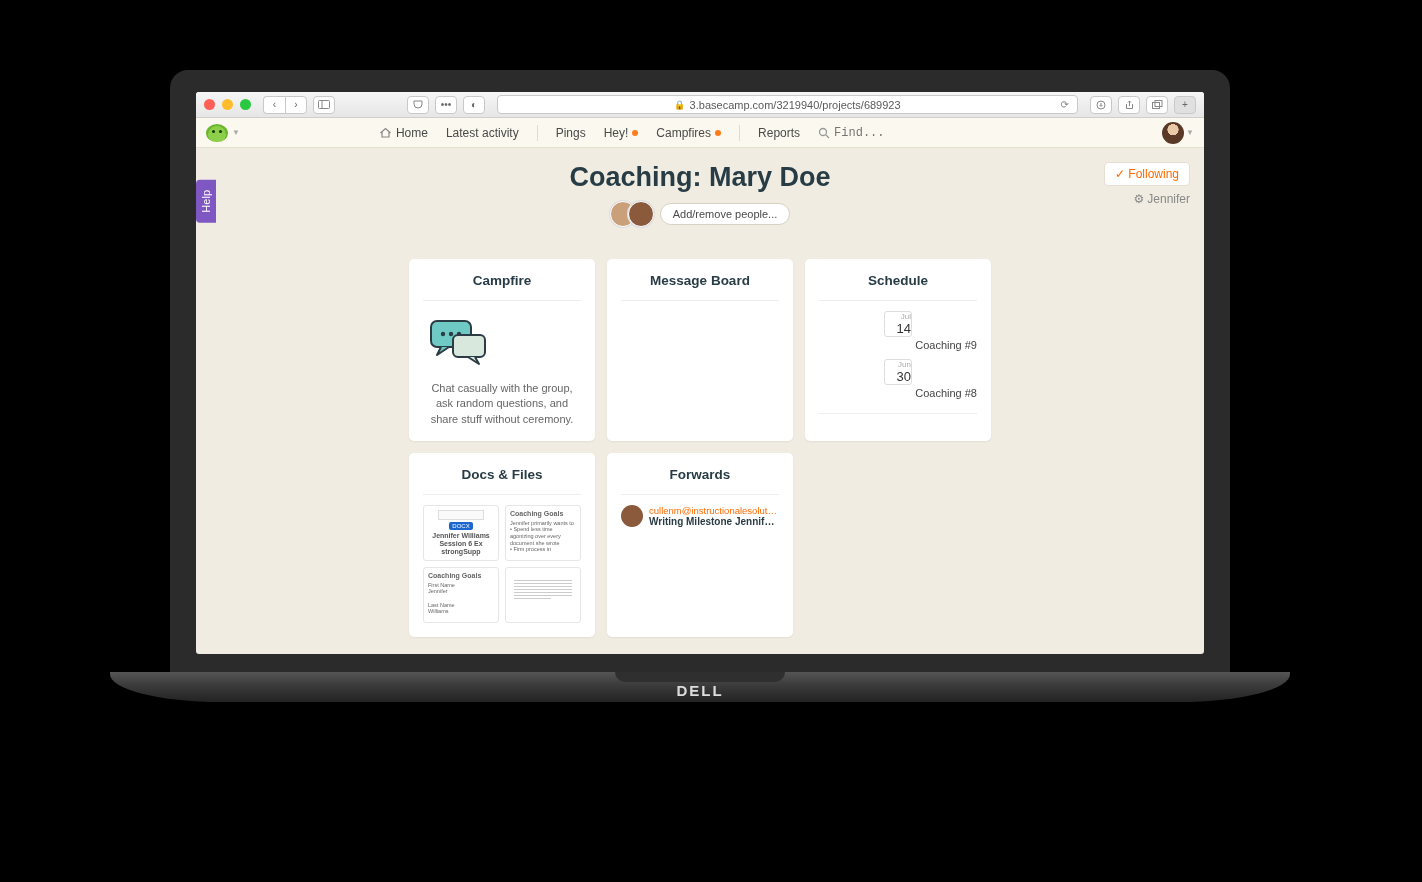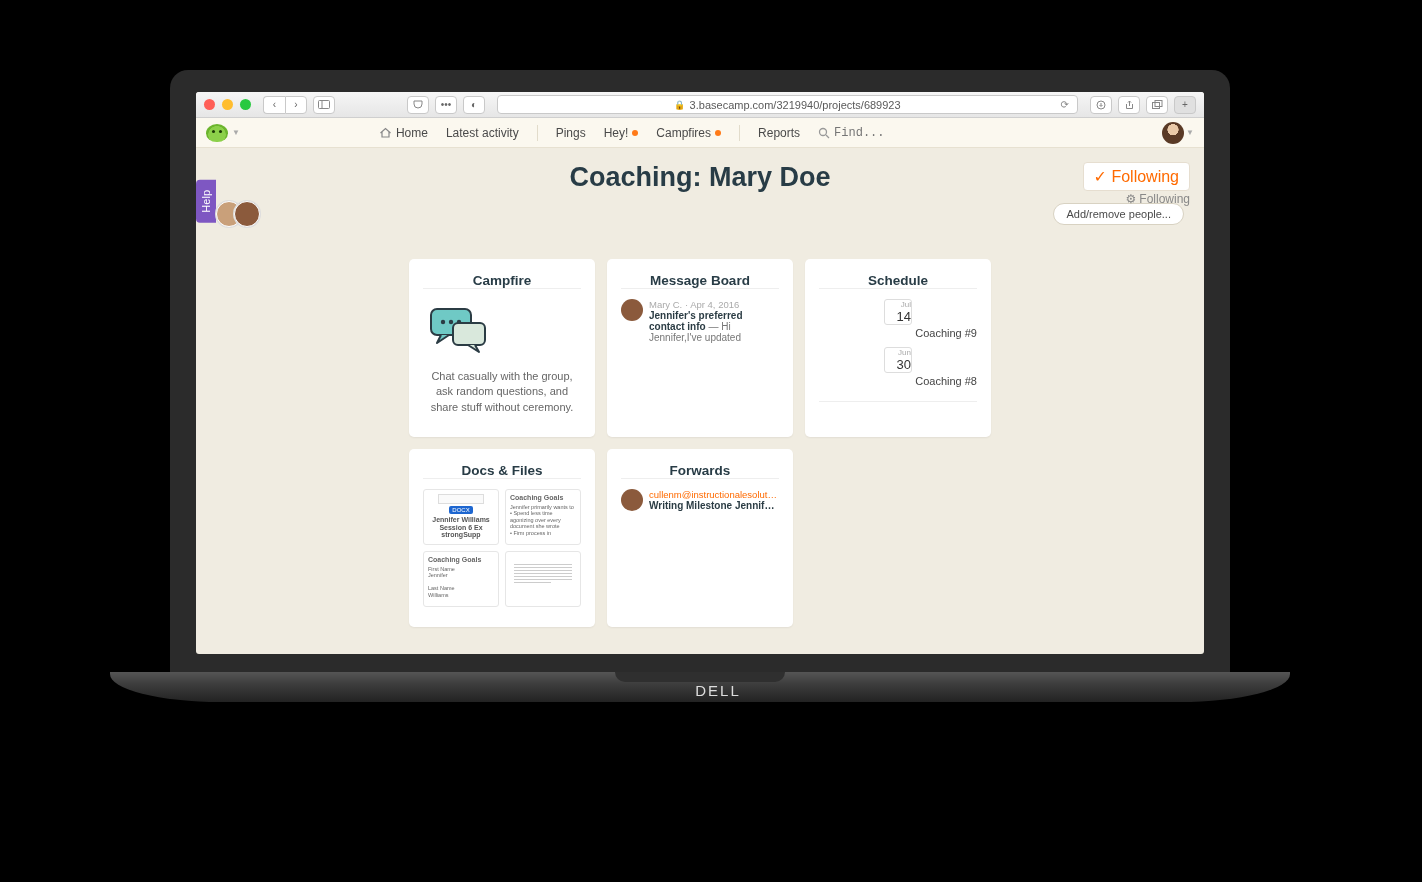--- a/index.html
+++ b/index.html
@@ -49,23 +49,22 @@
     background: #2f2f2f;
     border-radius: 0 0 10px 10px;
   }
   .dell-logo {
     position: absolute;
     left: 50%; transform: translateX(-50%);
     top: 10px;
     color: #ddd;
     font-size: 15px;
     letter-spacing: 2px;
-    font-weight: 400;
+    font-weight: 700;
     font-family: Arial, sans-serif;
-    margin-left: 18px;
   }
 
   
   .browser-chrome {
     height: 26px;
     background: linear-gradient(#f6f6f6, #e6e6e6);
     border-bottom: 1px solid #cfcfcf;
     display: flex;
     align-items: center;
     padding: 0 8px;
@@ -157,21 +156,21 @@
     text-align:center;
     padding: 14px 20px 8px;
     position:relative;
   }
   .project-title {
     font-size: 27px;
     font-weight: 700;
     color: #283c46;
   }
   .people-row {
-    display:flex; align-items:center; justify-content:space-between; gap:6px;
+    display:flex; align-items:center; justify-content:center; gap:6px;
     margin-top: 8px;
   }
   .avatar {
     width:26px; height:26px; border-radius:50%;
     background:#c9a07a;
     border:1px solid #fff;
     box-shadow:0 0 0 1px #ddd;
   }
   .avatar.a2 { background:#8b5a3c; margin-left:-8px; }
   .pill-btn {
@@ -180,21 +179,21 @@
     border-radius:14px;
     padding: 4px 12px;
     font-size: 11px;
     color:#4a4a4a;
     cursor:pointer;
   }
   .following {
     position:absolute; right:14px; top:14px;
     border:1px solid #e6ded0;
     background:#fff; color:#ff6a00;
-    font-size:16px; padding:4px 10px; border-radius:4px;
+    font-size:12px; padding:4px 10px; border-radius:4px;
     cursor:pointer;
   }
   .settings-link {
     position:absolute; right:14px; top:44px;
     font-size:12px; color:#888; cursor:pointer;
     display:flex; align-items:center; gap:3px;
   }
 
   
   .tab-row {
@@ -236,21 +235,21 @@
     border-radius:5px;
     box-shadow: 0 1px 2px rgba(0,0,0,.06);
     padding: 14px 14px;
     min-height: 178px;
     display:flex; flex-direction:column;
     font-size:11px;
     color:#283c46;
   }
   .card h3 {
     font-size:13.5px; font-weight:700; text-align:center;
-    padding-bottom:0;
+    padding-bottom:12px;
     border-bottom:1px solid #eee;
     margin-bottom:10px;
   }
   .card .desc { text-align:center; color:#666; line-height:1.4; font-size:11px; }
   .campfire-icon { text-align:center; margin: 6px 0 10px; }
   .check-icon {
     width:50px; height:50px; border-radius:50%;
     background:#9bc53d; border:3px solid #7aa031;
     margin: 8px auto 12px;
     display:flex; align-items:center; justify-content:center;
@@ -390,21 +389,21 @@
         <span class="bc-caret">▼</span>
       </div>
 
       <div class="page">
         <div class="help-tab">Help</div>
 
         <div class="project-header">
           <div class="following">✓ Following</div>
           <div class="settings-link">
             <span>⚙</span>
-            <span>Following</span>
+            <span>Jennifer</span>
           </div>
           <h1 class="project-title">Coaching: Mary Doe</h1>
           <div class="people-row">
             <div style="display:flex">
               <div class="avatar"></div>
               <div class="avatar a2"></div>
             </div>
             <button class="pill-btn">Add/remove people...</button>
           </div>
         </div>
@@ -423,27 +422,20 @@
                   <circle cx="36" cy="17" r="2.2" fill="#2b3c44"></circle>
                 <rect x="30" y="18" width="32" height="22" rx="5" fill="#d9e8dc" stroke="#2b3c44" stroke-width="2"></rect>
                 <path d="M52 40 l4 7 l-11 -7" fill="#d9e8dc" stroke="#2b3c44" stroke-width="2" stroke-linejoin="round"></path>
               </svg>
             </div>
             <div class="desc">Chat casually with the group, ask random questions, and share stuff without ceremony.</div>
           </div>
 
           <div class="card">
             <h3>Message Board</h3>
-            <div class="msg-item">
-              <div class="mini-av"></div>
-              <div>
-                <div class="meta">Mary C. · Apr 4, 2016</div>
-                <span class="title">Jennifer's preferred contact info</span><span class="body"> — Hi Jennifer,I've updated</span>
-              </div>
-            </div>
           </div>
 
 
           <div class="card">
             <h3>Schedule</h3>
             <div class="sched-item">
               <div class="cal-box">
                 <div>Jul</div>
                 <div class="d">14</div>
               </div>

